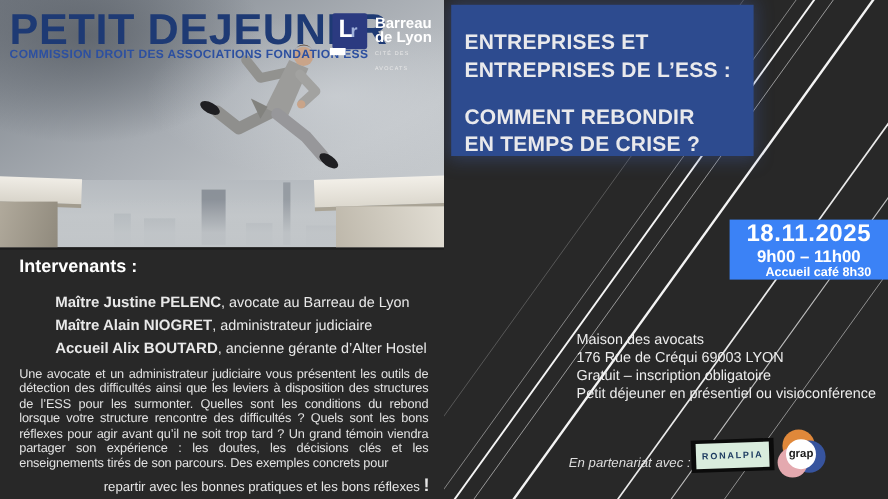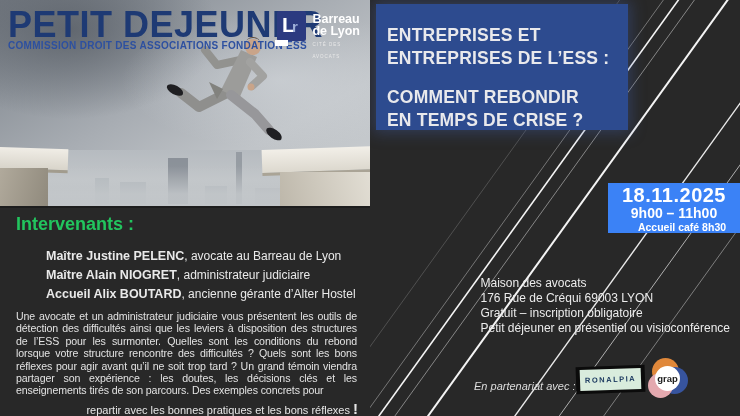--- a/index.html
+++ b/index.html
@@ -129,21 +129,21 @@
   .grap .c-pink   { left:2px; top:15px; width:25px; height:25px; background:#e4a9af; }
   .grap .c-white  { left:9px; top:8px; width:25px; height:25px; background:#ffffff;
                     display:flex; align-items:center; justify-content:center;
                     font-size:9.5px; font-weight:bold; color:#1d1d1d; }
 
   
   .info {
     position:absolute; left:0; top:208px; width:372px; height:208px;
     color:#e9e9e9; padding:6px 14px 0 16px;
   }
-  .intervenants-heading { font-size:18px; font-weight:bold; color:#22c55e; }
+  .intervenants-heading { font-size:15px; font-weight:bold; color:#ffffff; }
   .speakers { margin:12px 0 0 30px; }
   .speaker { font-size:12px; line-height:19px; white-space:nowrap; }
   .speaker .speaker-name { font-weight:bold; font-size:12.5px; }
   .description {
     margin-top:6px; width:341px; text-align:justify;
     font-size:10.6px; line-height:12.4px; color:#e2e2e2; letter-spacing:-.1px;
   }
   .description-last { margin-top:3px; font-size:11px; color:#e6e6e6;text-align:right; }
   .description-last .bang { font-weight:bold; font-size:15px; }
 </style>

